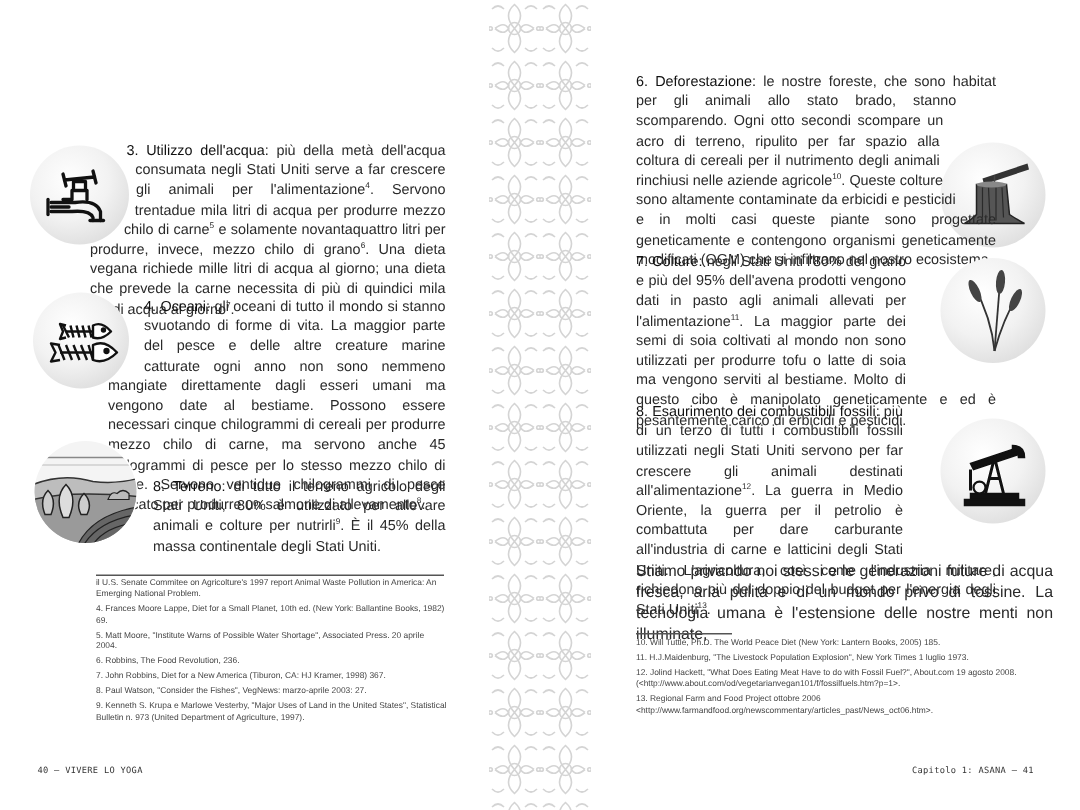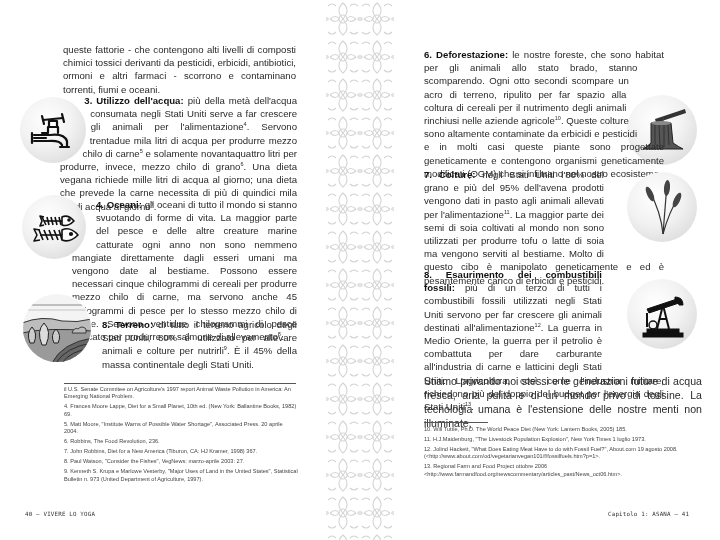--- a/index.html
+++ b/index.html
@@ -3,37 +3,36 @@
 <meta charset="utf-8">
 <style>
   html, body { margin:0; padding:0; }
   body { width:720px; height:540px; background:#ffffff; position:relative; overflow:hidden;
          font-family:"Liberation Sans", sans-serif; color:#2a2a2a; }
   .page { position:absolute; top:0; height:540px; }
   .left-page { left:0; width:326px; }
   .right-page { left:394px; width:326px; }
   .spine { position:absolute; left:326px; top:0; width:68px; height:540px; }
   .body-text { font-size:9.6px; line-height:13.2px; text-align:justify; }
-  .b { font-weight:bold; color:#111; }
+  .b { font-weight:normal; color:#111; }
   .block { position:absolute; }
   sup { font-size:5.5px; line-height:0; vertical-align:4px; }
   .icon-circle { position:absolute; border-radius:50%;
      background: radial-gradient(circle at 40% 35%, #ffffff 0%, #f2f2f2 45%, #d2d2d2 100%); }
   .icon-circle svg { position:absolute; left:0; top:0; width:100%; height:100%; }
   .rule { position:absolute; height:0; border-top:1px solid #555; }
   .footnotes { position:absolute; font-size:5.6px; line-height:7.4px; color:#444; }
   .footnotes p { margin:0 0 2.6px 0; }
   .folio { position:absolute; font-family:"DejaVu Sans Mono", monospace; font-size:5.8px; color:#333; letter-spacing:0.2px; }
 </style>
 </head>
 <body>
 
 <div class="page left-page">
 
-  <div class="block body-text" style="left:63px; top:43px; width:233px;">queste fattorie - che contengono alti livelli di composti chimici tossici derivanti da pesticidi, erbicidi, antibiotici, ormoni e altri farmaci - scorrono e contaminano torrenti, fiumi e oceani.</div>
 
   <div class="icon-circle" style="left:20px; top:97px; width:66px; height:66px;">
     <svg viewBox="0 0 66 66">
       <g fill="none" stroke="#111" stroke-width="2.2" stroke-linejoin="round" stroke-linecap="round">
         <path d="M23 23 L43 21"></path>
           <path d="M22 19 L24 27"></path>
           <path d="M42 17 L44 25"></path>
         <rect x="29" y="24" width="8" height="6" fill="#fff"></rect>
         <path d="M28 30 L28 36 L22 36"></path>
           <path d="M38 30 L38 36"></path>

